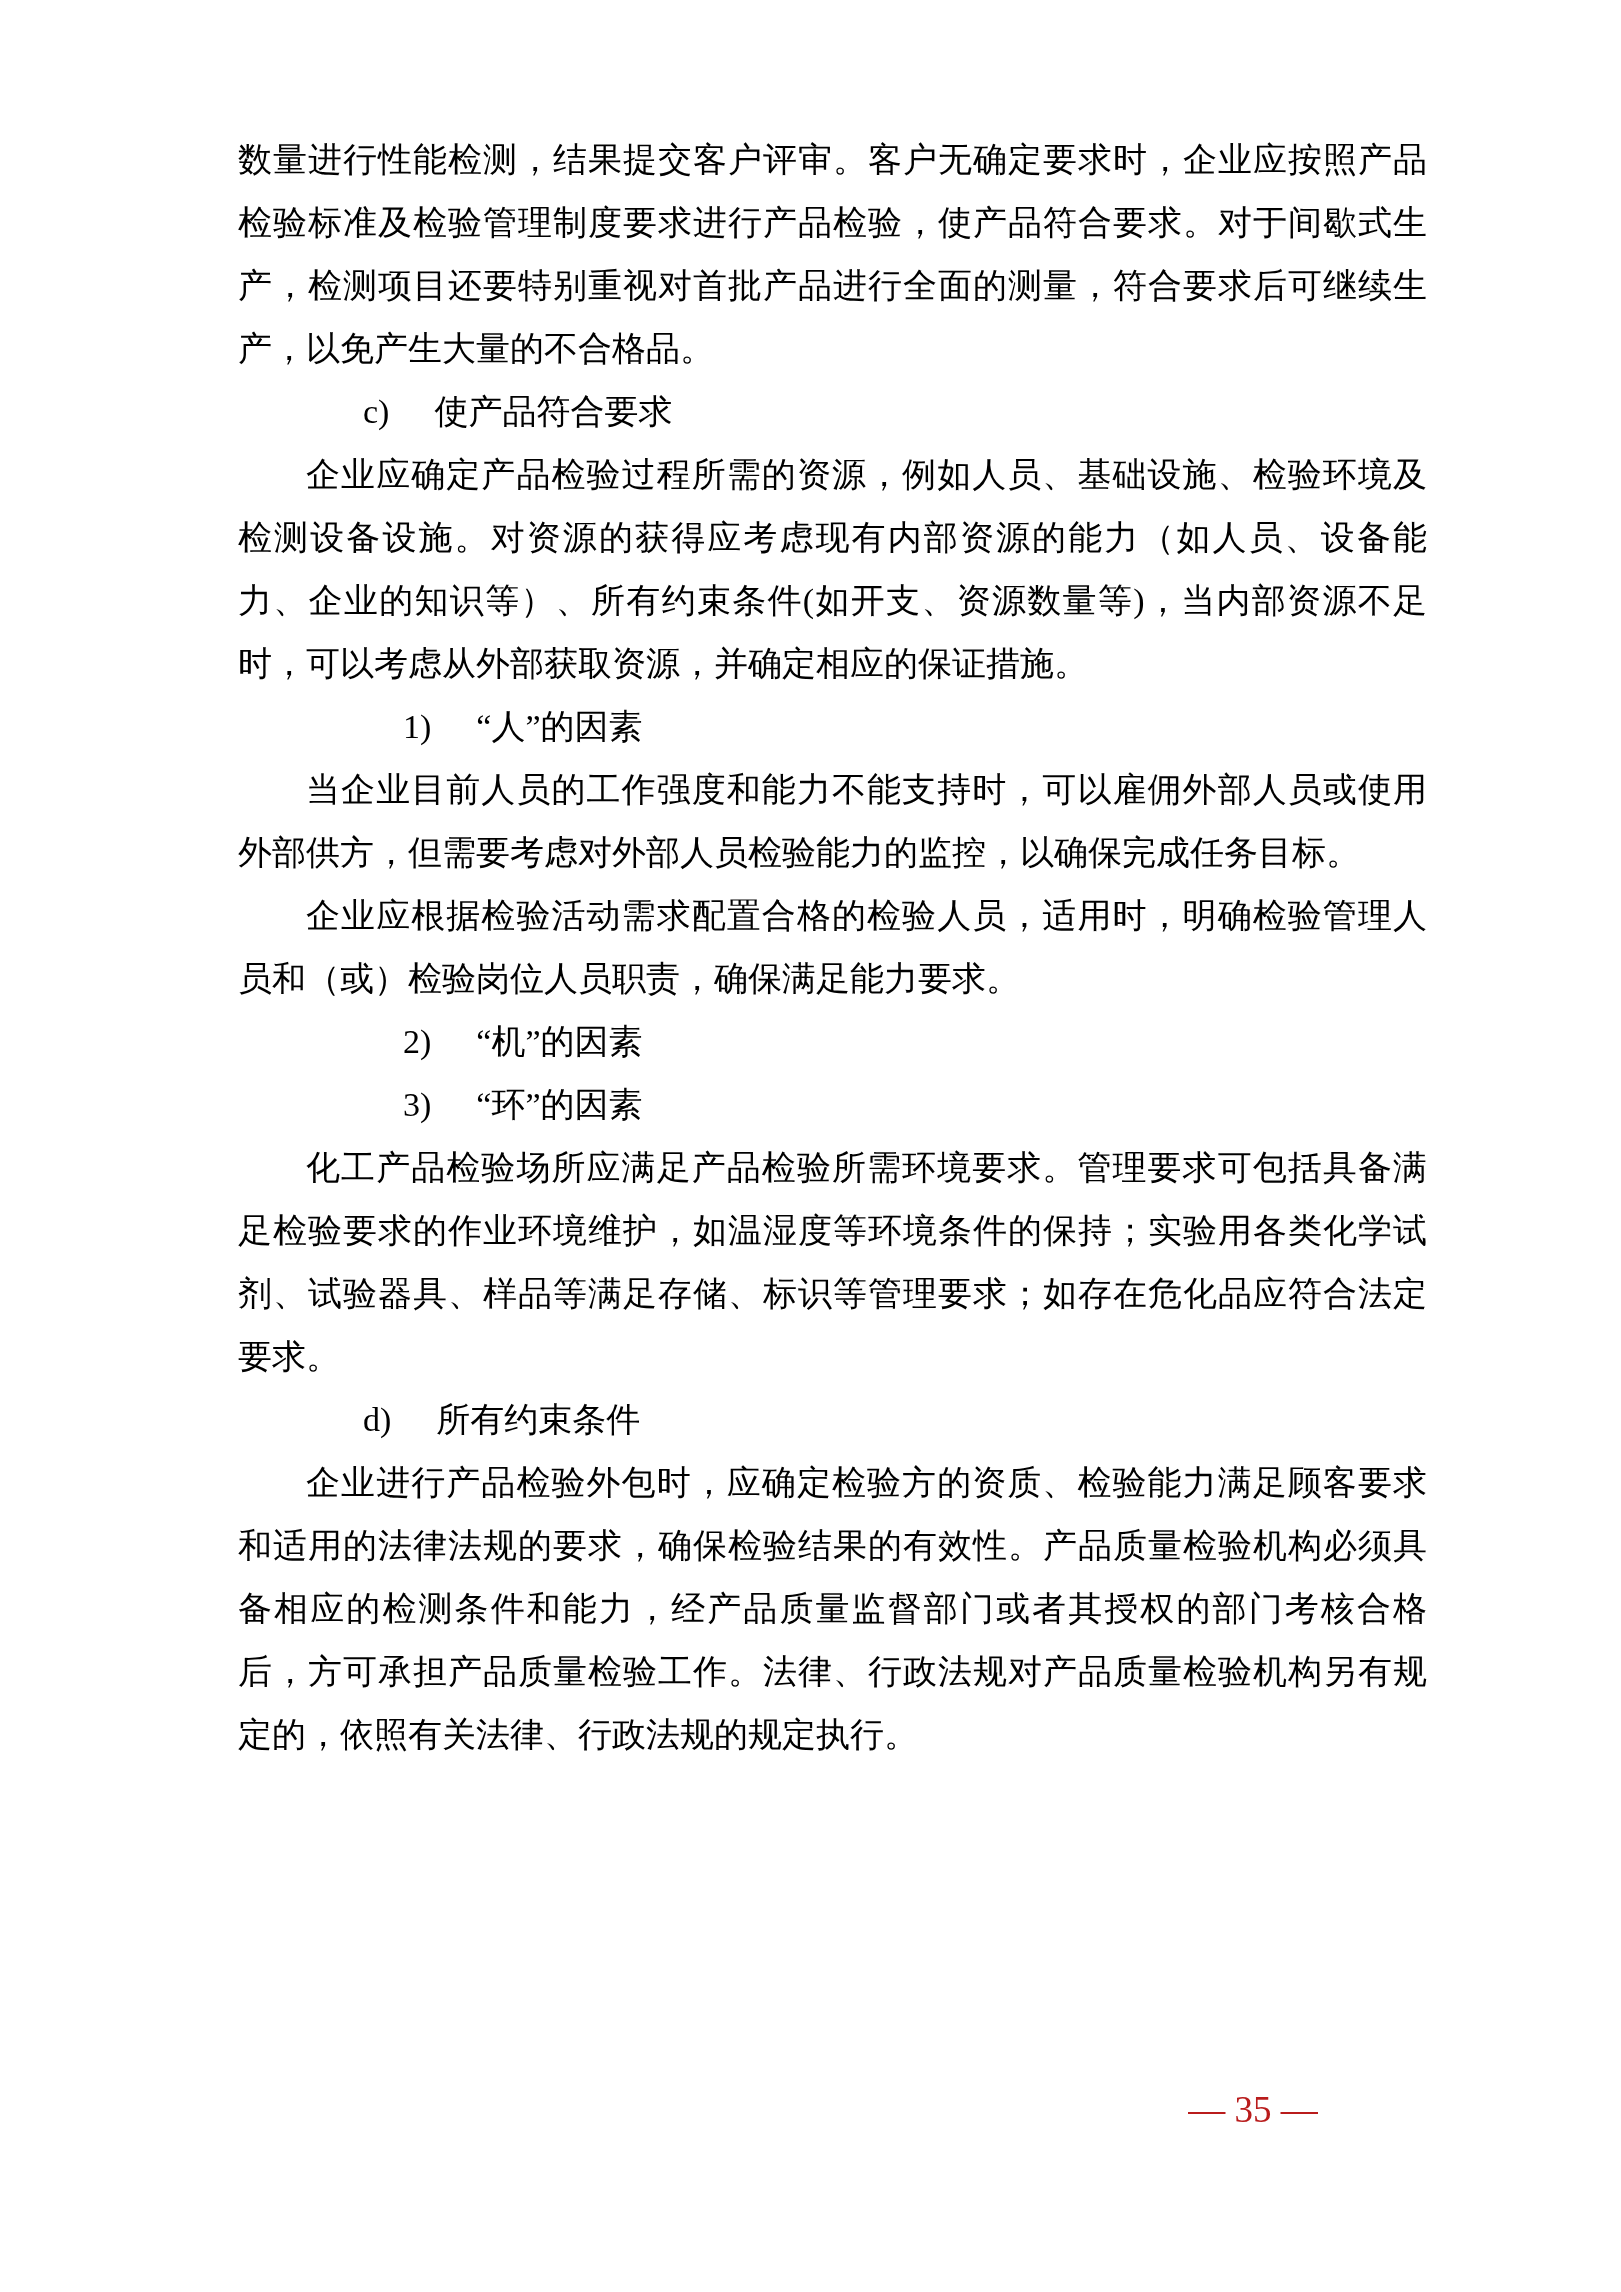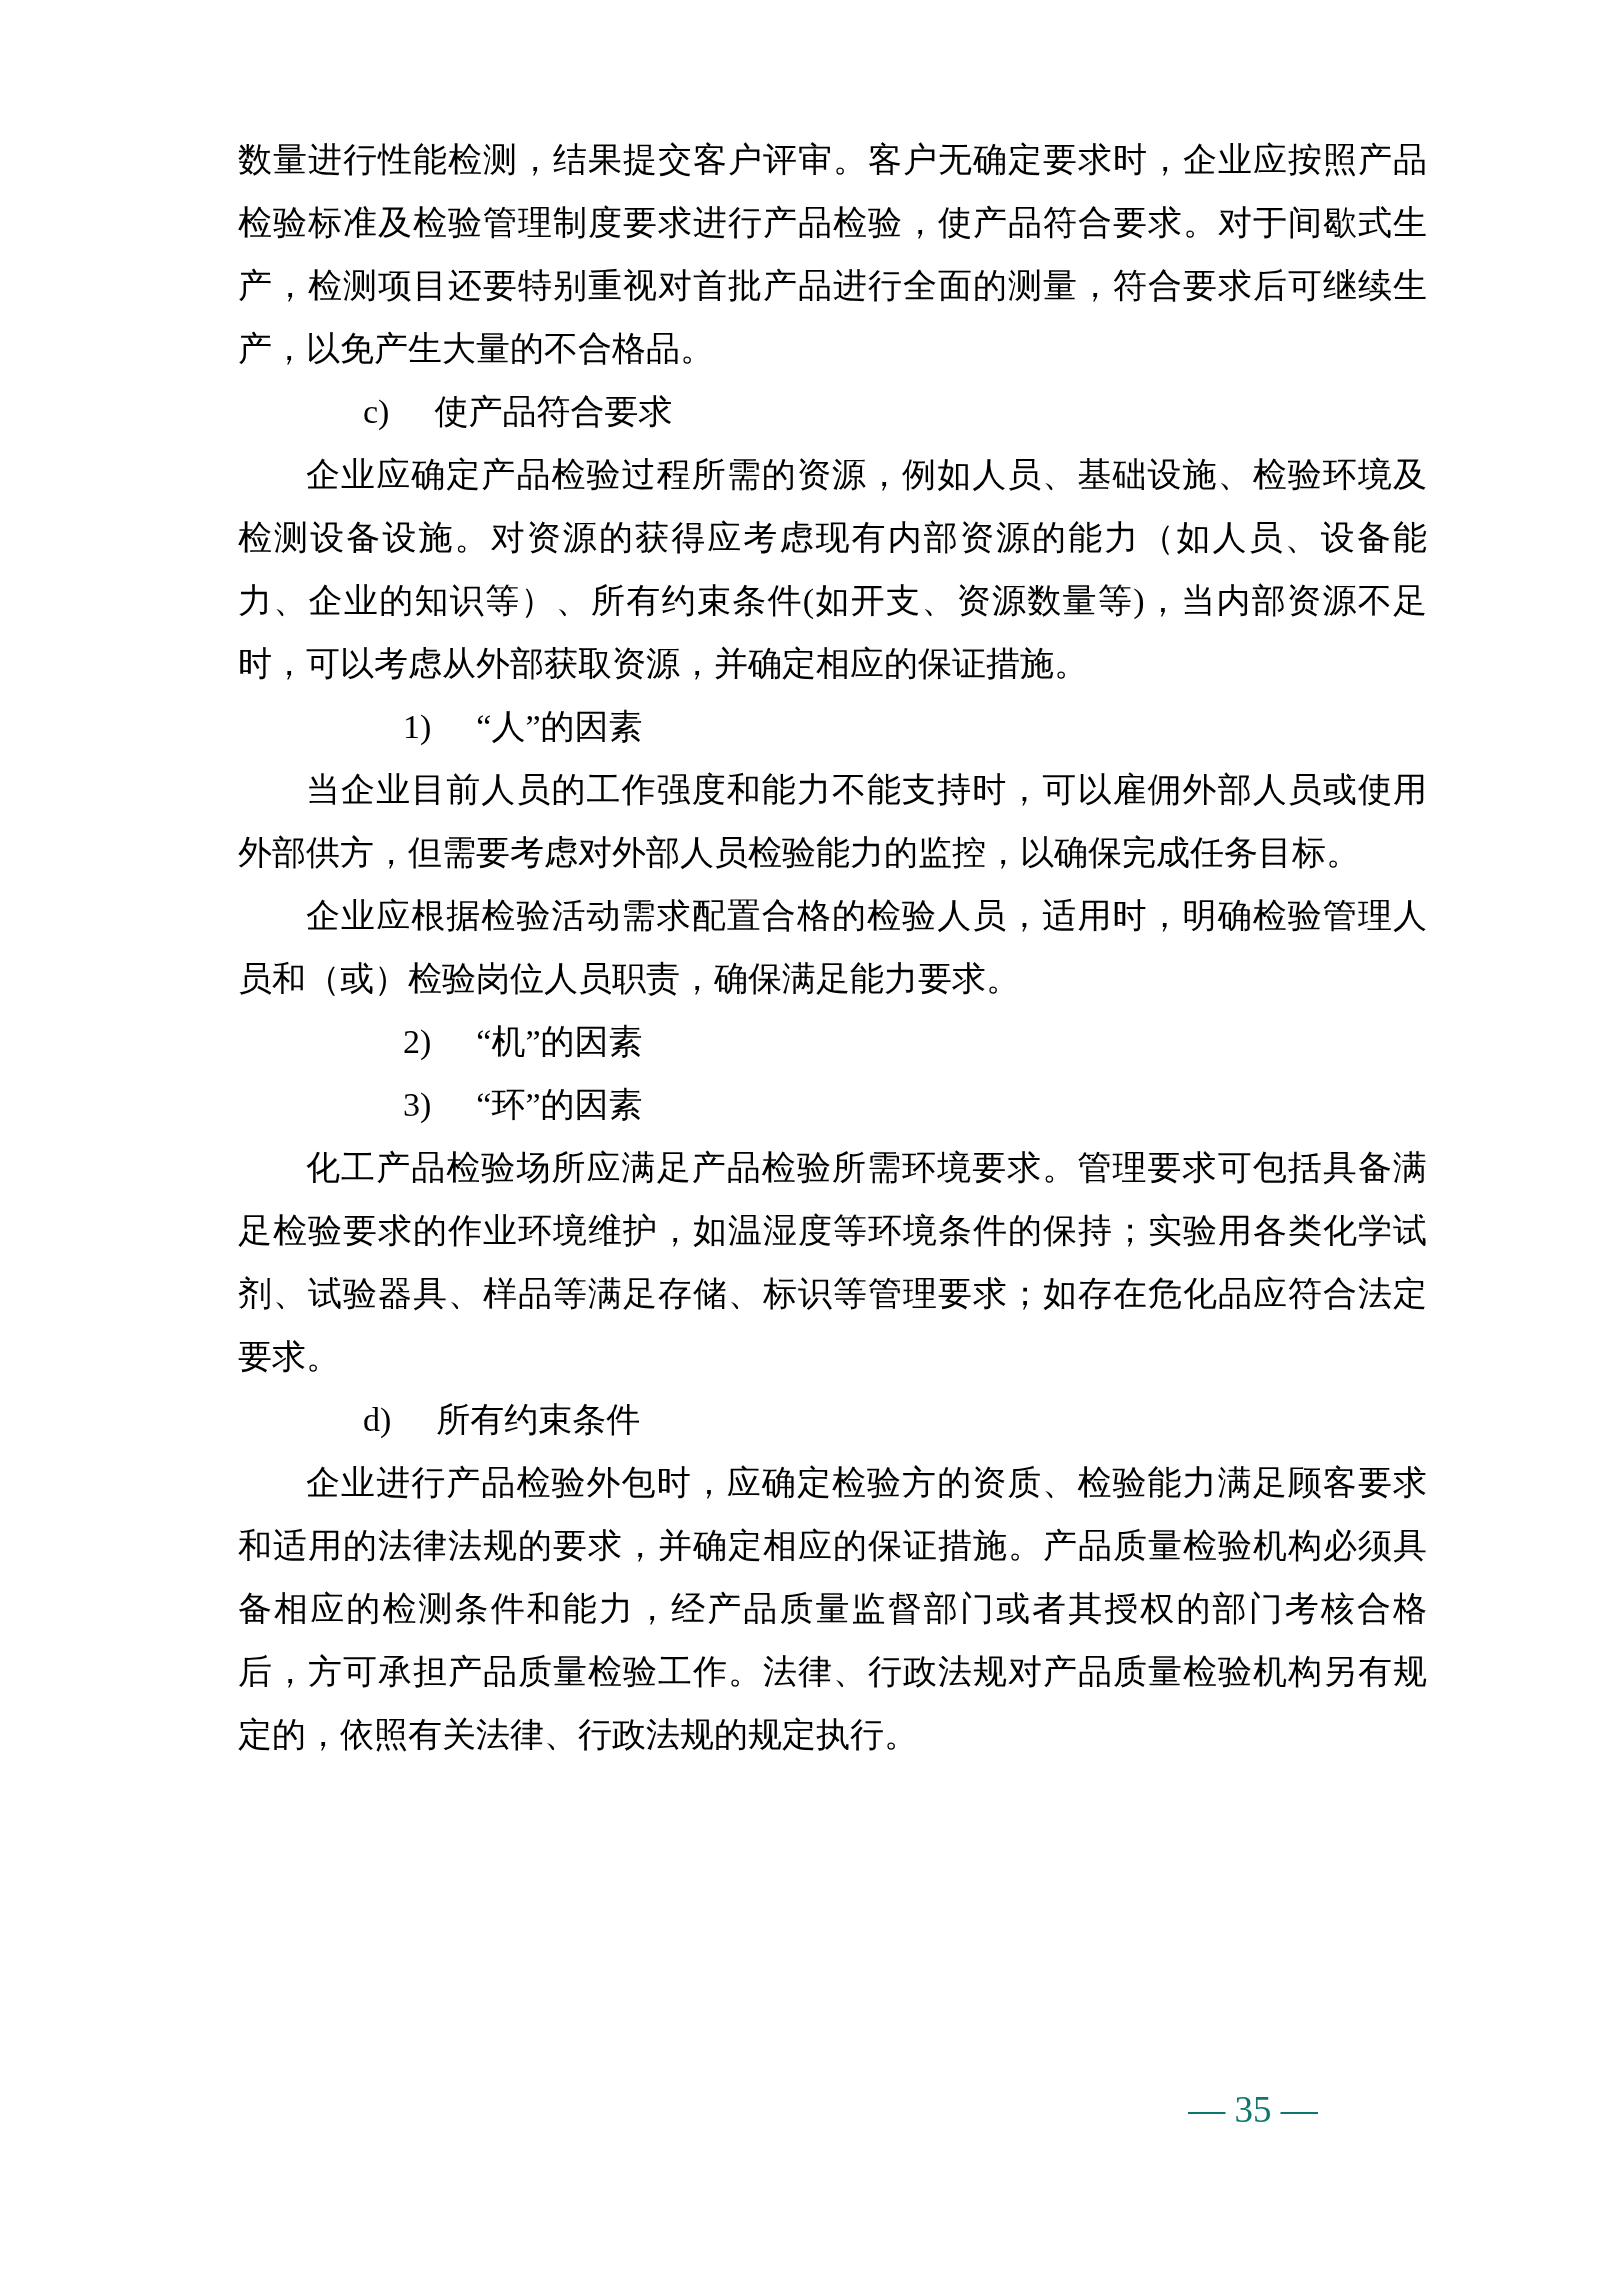--- a/index.html
+++ b/index.html
@@ -45,21 +45,21 @@
   .heading .lbl { display: inline-block; margin-right: 45px; }
   .page-number {
     position: absolute;
     left: 1253px;
     top: 2086px;
     transform: translateX(-50%);
     font-size: 37px;
     line-height: 47px;
     white-space: nowrap;
     font-family: "Liberation Serif", "DejaVu Serif", serif;
-    color: #0f766e;
+    color: #b91c1c;
   }
 </style>
 </head>
 <body>
 
 <div class="page">
   <div class="text-block">
 
     <p class="body continuation">数量进行性能检测，结果提交客户评审。客户无确定要求时，企业应按照产品检验标准及检验管理制度要求进行产品检验，使产品符合要求。对于间歇式生产，检测项目还要特别重视对首批产品进行全面的测量，符合要求后可继续生产，以免产生大量的不合格品。</p>
 
@@ -85,19 +85,19 @@
     <p class="heading number">
       <span class="lbl">3)</span><span>“环”的因素</span>
     </p>
 
     <p class="body">化工产品检验场所应满足产品检验所需环境要求。管理要求可包括具备满足检验要求的作业环境维护，如温湿度等环境条件的保持；实验用各类化学试剂、试验器具、样品等满足存储、标识等管理要求；如存在危化品应符合法定要求。</p>
 
     <p class="heading letter">
       <span class="lbl">d)</span><span>所有约束条件</span>
     </p>
 
-    <p class="body">企业进行产品检验外包时，应确定检验方的资质、检验能力满足顾客要求和适用的法律法规的要求，并确定相应的保证措施。产品质量检验机构必须具备相应的检测条件和能力，经产品质量监督部门或者其授权的部门考核合格后，方可承担产品质量检验工作。法律、行政法规对产品质量检验机构另有规定的，依照有关法律、行政法规的规定执行。</p>
+    <p class="body">企业进行产品检验外包时，应确定检验方的资质、检验能力满足顾客要求和适用的法律法规的要求，确保检验结果的有效性。产品质量检验机构必须具备相应的检测条件和能力，经产品质量监督部门或者其授权的部门考核合格后，方可承担产品质量检验工作。法律、行政法规对产品质量检验机构另有规定的，依照有关法律、行政法规的规定执行。</p>
 
   </div>
 
   <div class="page-number">— 35 —</div>
 </div>
 
 
 </body></html>

